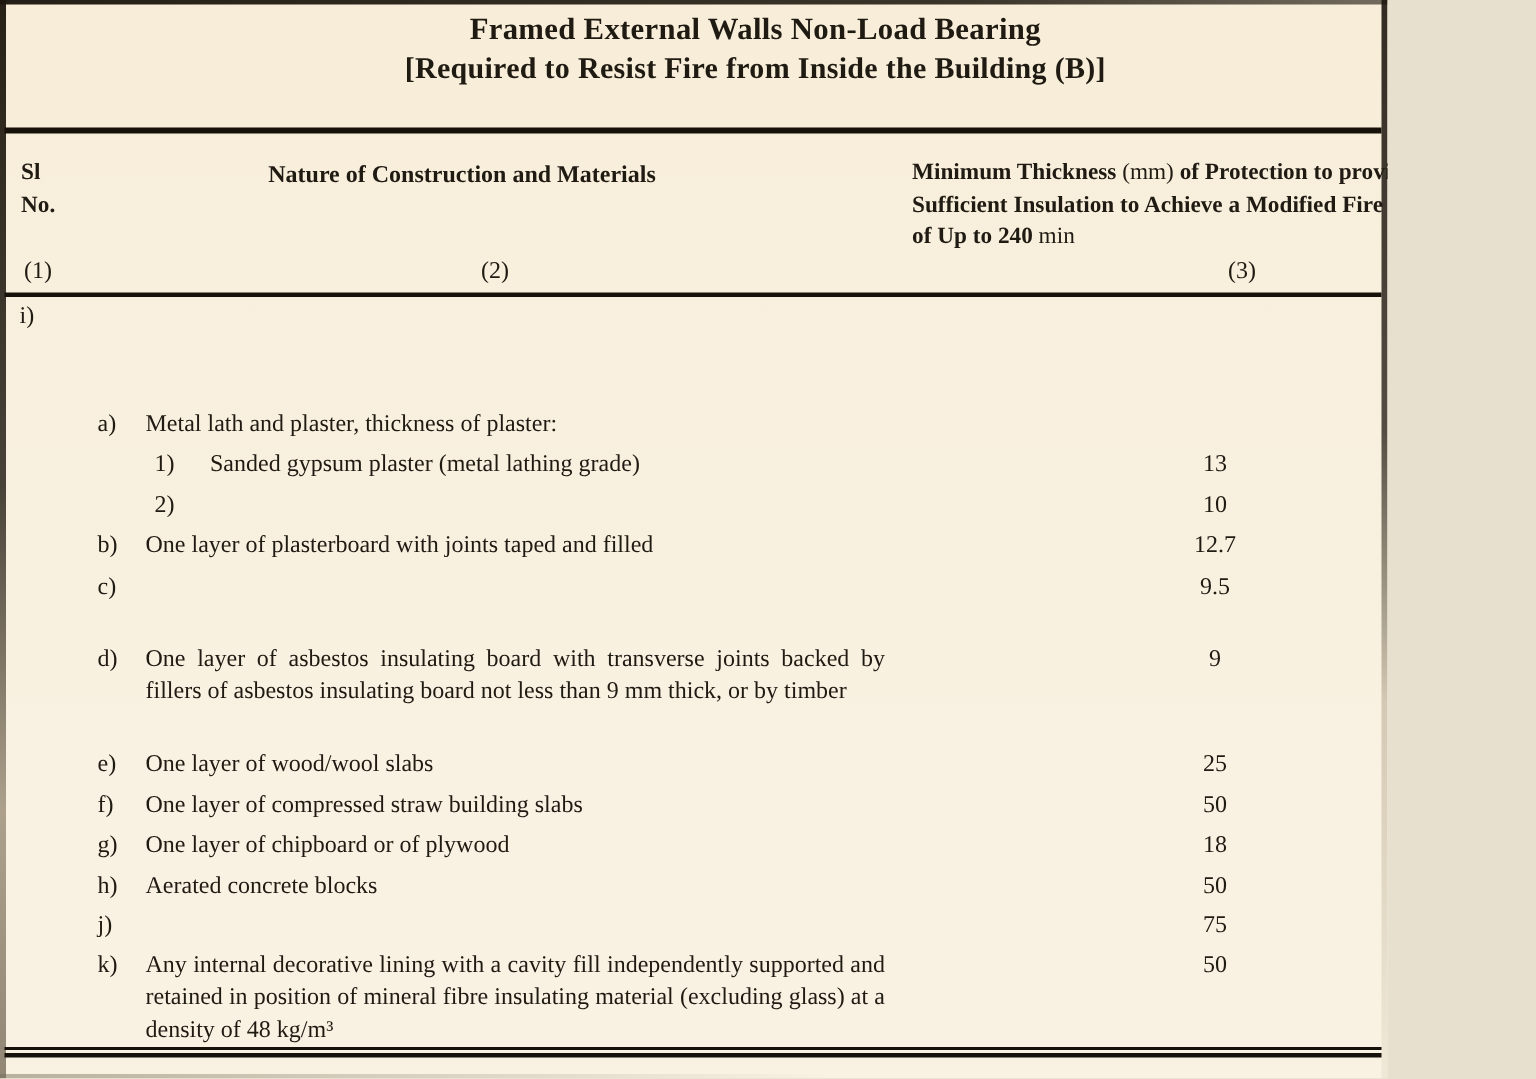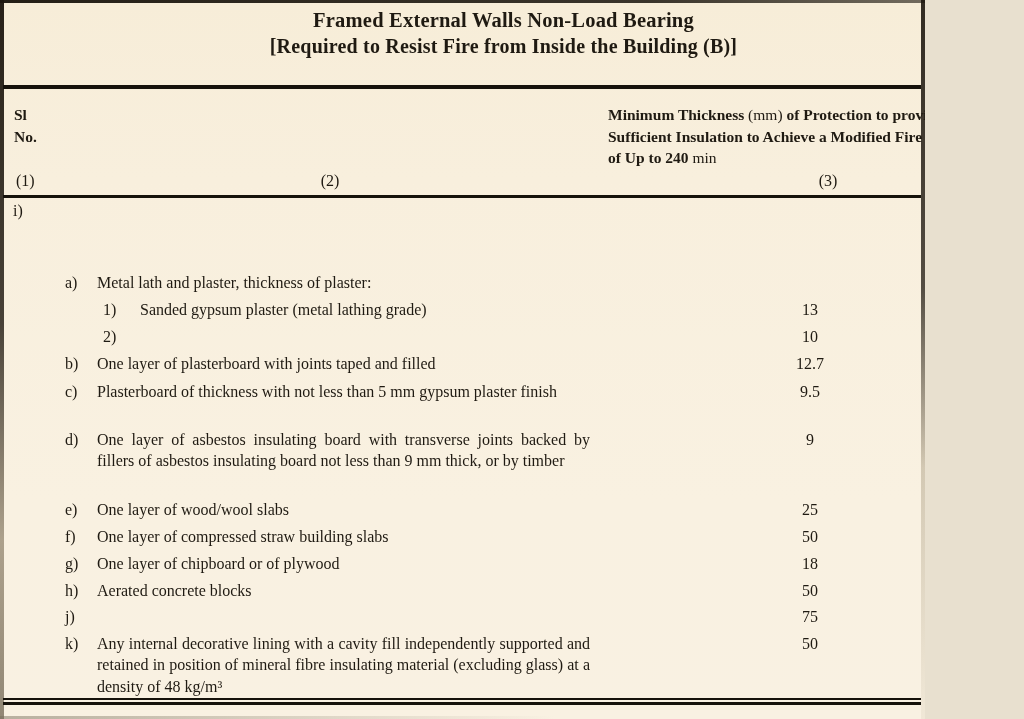--- a/index.html
+++ b/index.html
@@ -55,20 +55,21 @@
 
   <div class="title">Framed External Walls Non-Load Bearing</div>
   <div class="subtitle">[Required to Resist Fire from Inside the Building (B)]</div>
 
   <div class="rule r1"></div>
 
   <div class="hcell h-sl">
     <div>Sl</div>
     <div>No.</div>
   </div>
+  <div class="hcell h-c2">Nature of Construction and Materials</div>
   <div class="hcell h-c3">
     <span class="b">Minimum Thickness</span>
     <span class="rg">(mm)</span>
     <span class="b">of Protection to provide Sufficient Insulation to Achieve a Modified Fire Resistance of Up to 240</span>
     <span class="rg">min</span>
   </div>
 
   <div class="num n1">(1)</div>
   <div class="num n2">(2)</div>
   <div class="num n3">(3)</div>
@@ -86,21 +87,20 @@
   <div class="val" style="top:299px">13</div>
 
   <div class="mk" style="left:103px;top:326px">2)</div>
   <div class="val" style="top:326px">10</div>
 
   <div class="mk" style="left:65px;top:353px">b)</div>
   <div class="tx" style="left:97px;top:353px;width:495px">One layer of plasterboard with joints taped and filled</div>
   <div class="val" style="top:353px">12.7</div>
 
   <div class="mk" style="left:65px;top:381px">c)</div>
-  <div class="tx" style="left:97px;top:381px;width:493px">Plasterboard of thickness with not less than 5 mm gypsum plaster finish</div>
   <div class="val" style="top:381px">9.5</div>
 
   <div class="mk" style="left:65px;top:429px">d)</div>
   <div class="tx" style="left:97px;top:429px;width:493px">One layer of asbestos insulating board with transverse joints backed by fillers of asbestos insulating board not less than 9 mm thick, or by timber</div>
   <div class="val" style="top:429px">9</div>
 
   <div class="mk" style="left:65px;top:499px">e)</div>
   <div class="tx" style="left:97px;top:499px;width:495px">One layer of wood/wool slabs</div>
   <div class="val" style="top:499px">25</div>
 

